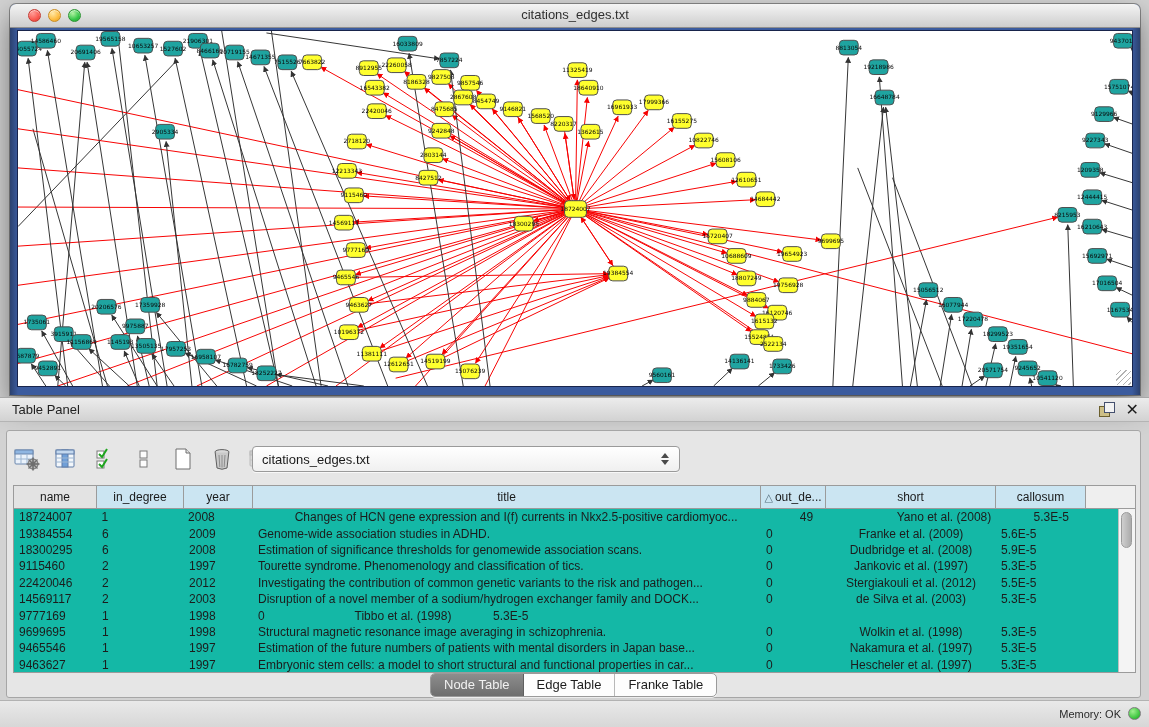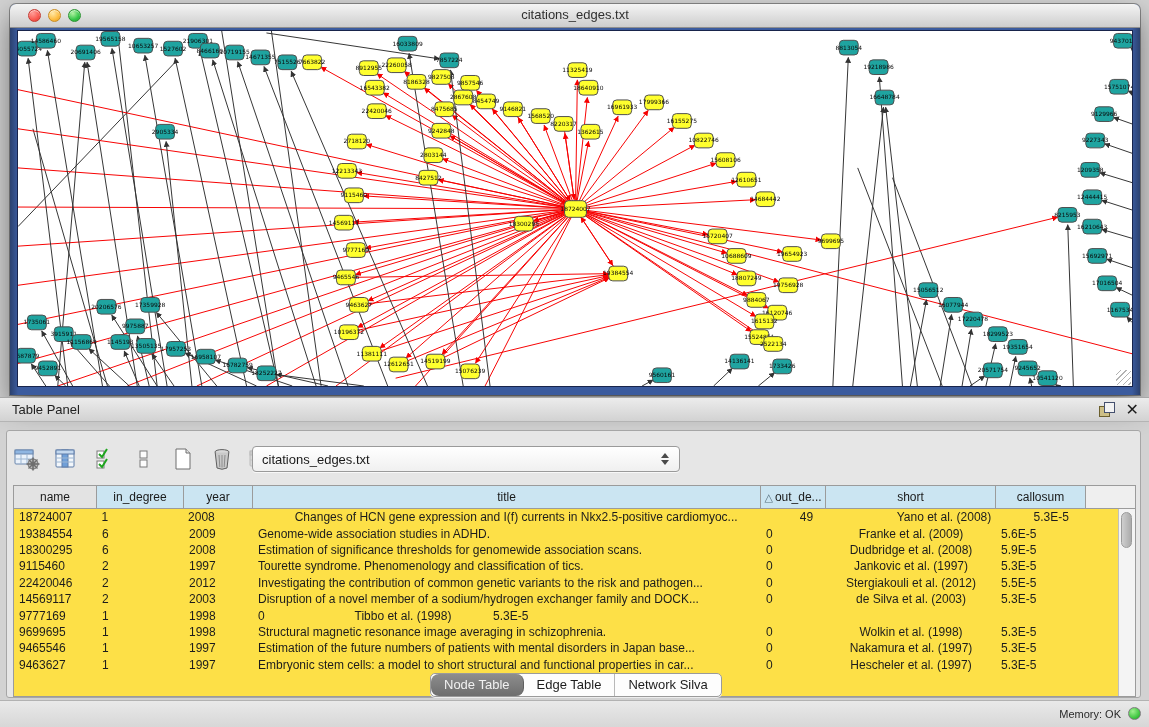--- a/index.html
+++ b/index.html
@@ -74,22 +74,22 @@
     font-size:13px;color:#1a1a1a;
     display:flex;align-items:center;
     box-shadow:0 1px 0 rgba(255,255,255,.7);
   }
   .combo .combo-text{flex:1;padding-left:9px;}
   .combo .stepper{width:20px;display:flex;flex-direction:column;align-items:center;gap:2px;padding-right:4px;}
   .combo .tri-up{width:0;height:0;border-left:4px solid transparent;border-right:4px solid transparent;border-bottom:5px solid #4a4a4a;}
   .combo .tri-dn{width:0;height:0;border-left:4px solid transparent;border-right:4px solid transparent;border-top:5px solid #4a4a4a;}
   
   .dtable{
-    position:absolute;left:13px;top:485px;width:1123px;height:212px;
-    background:#fde047;border:1px solid #9b9b9b;box-sizing:border-box;overflow:hidden;
+    position:absolute;left:13px;top:485px;width:1123px;height:188px;
+    background:#14b8a6;border:1px solid #9b9b9b;box-sizing:border-box;overflow:hidden;
   }
   .thead{display:flex;height:23px;border-bottom:1px solid #9b9b9b;box-sizing:border-box;}
   .th{
     box-sizing:border-box;border-right:1px solid #9b9b9b;
     font-size:12px;color:#1a1a1a;text-align:center;line-height:22px;
     background:#cbe5f2;overflow:hidden;white-space:nowrap;
   }
   .th.gray{background:#e3e3e3;}
   .th.filler{background:#efefef;border-right:none;flex:1;}
   .sort-tri{color:#57707e;margin-right:2px;font-size:11px;}
@@ -112,21 +112,21 @@
   .tabs{
     position:absolute;left:430px;top:673px;height:22px;display:flex;
     border:1px solid #9a9a9a;border-radius:5px;overflow:hidden;background:#fdfdfd;
     box-shadow:0 1px 0 rgba(255,255,255,.8);
   }
   .tab{
     font-size:13px;color:#1d1d1d;padding:0 13px;line-height:21px;
     border-right:1px solid #b8b8b8;
   }
   .tab:last-child{border-right:none;}
-  .tab.active{background:linear-gradient(#8d8d8d,#6e6e6e);color:#f1f1f1;border-right:1px solid #5f5f5f;border-radius:8px;}
+  .tab.active{background:linear-gradient(#8d8d8d,#6e6e6e);color:#f1f1f1;border-right:1px solid #5f5f5f;}
   
   .statusbar{
     position:absolute;left:0;top:700px;width:1149px;height:27px;
     background:linear-gradient(#e9e9e9,#d7d7d7);border-top:1px solid #b2b2b2;box-sizing:border-box;
   }
   .memory{position:absolute;right:28px;top:7px;font-size:11px;color:#2a2a2a;}
   .mem-dot{
     position:absolute;right:8px;top:6px;width:13px;height:13px;border-radius:50%;
     background:radial-gradient(circle at 35% 30%,#9ef08e,#3dc53f 65%,#249a2c);
     border:1px solid #7d7d7d;box-sizing:border-box;
@@ -927,19 +927,19 @@
       </div>
     </div>
   <div class="vscroll">
     <div class="vthumb"></div>
   </div>
 </div>
 
 <div class="tabs" id="tabs">
     <div class="tab active">Node Table</div>
     <div class="tab">Edge Table</div>
-    <div class="tab">Network Silva</div>
+    <div class="tab">Franke Table</div>
   </div>
 
 <div class="statusbar">
   <span class="memory">Memory: OK</span>
   <span class="mem-dot"></span>
 </div>
 
 </body></html>

